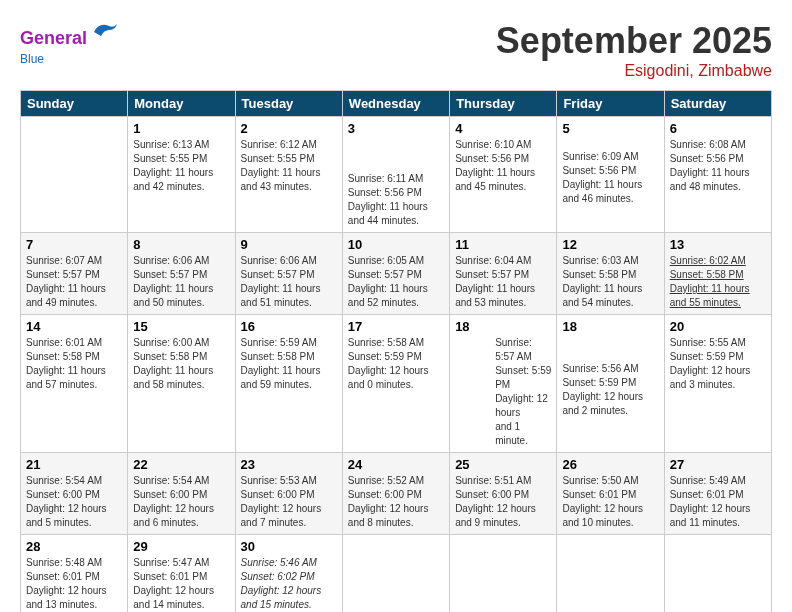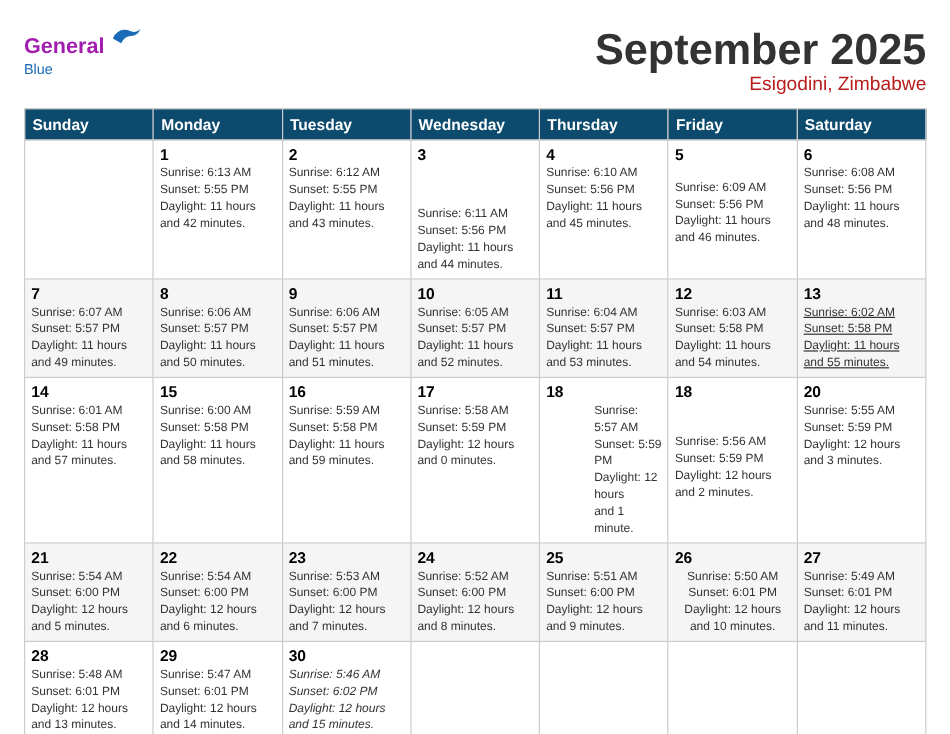--- a/index.html
+++ b/index.html
@@ -284,21 +284,21 @@
         </td>
         <td>
           <div class="day-number">25</div>
           <div class="day-info" style="white-space: pre-line;">Sunrise: 5:51 AM
 Sunset: 6:00 PM
 Daylight: 12 hours
 and 9 minutes.</div>
         </td>
         <td>
           <div class="day-number">26</div>
-          <div class="day-info" style="white-space: pre-line; text-align: center;">Sunrise: 5:50 AM
+          <div class="day-info" style="white-space: pre-line;">Sunrise: 5:50 AM
 Sunset: 6:01 PM
 Daylight: 12 hours
 and 10 minutes.</div>
         </td>
         <td>
           <div class="day-number">27</div>
           <div class="day-info" style="white-space: pre-line;">Sunrise: 5:49 AM
 Sunset: 6:01 PM
 Daylight: 12 hours
 and 11 minutes.</div>

